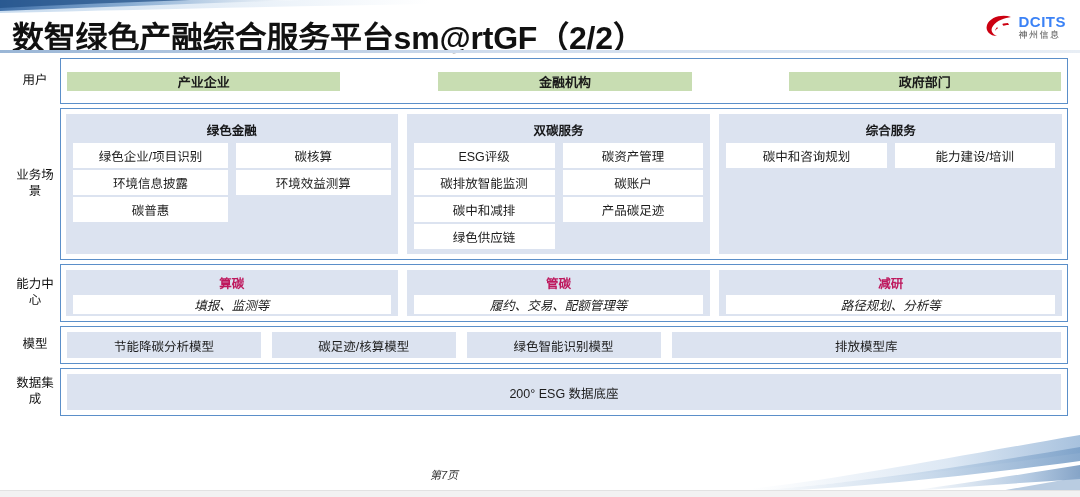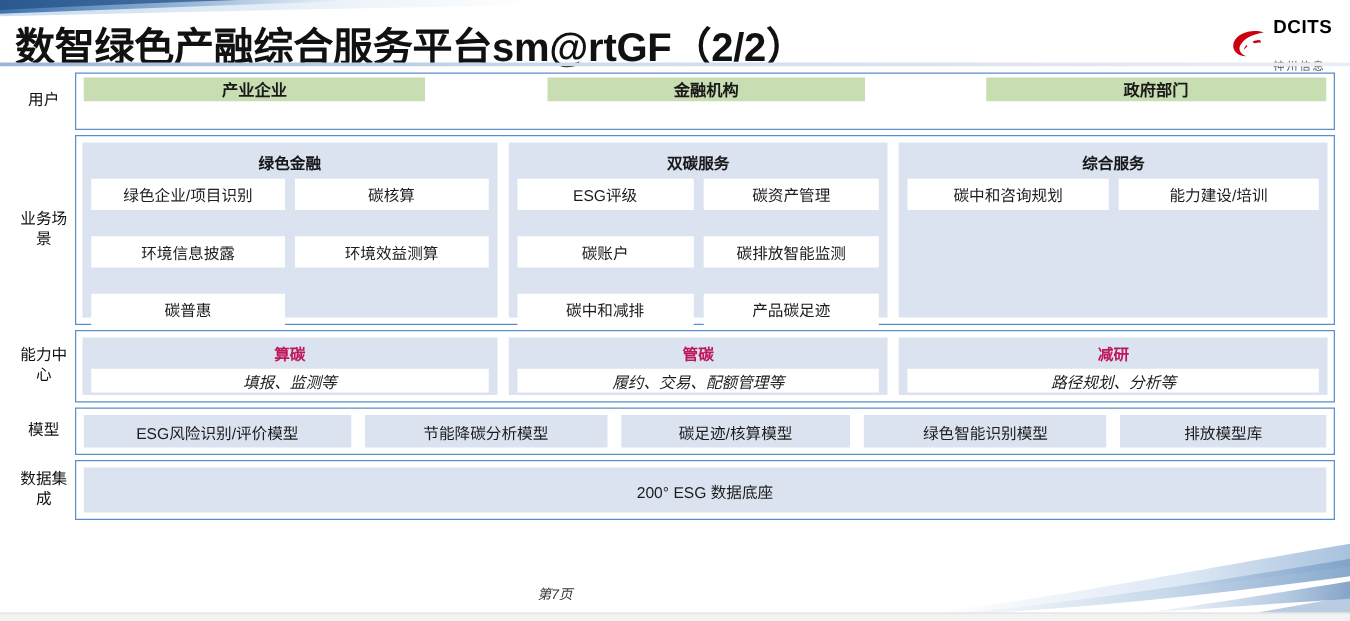--- a/index.html
+++ b/index.html
@@ -54,26 +54,26 @@
   }
 
   
   .logo {
     position: absolute; right: 14px; top: 6px;
     display: flex; align-items: center; gap: 5px;
   }
   .logo-mark { width: 30px; height: 26px; }
   .logo-text { line-height: 1; }
   .logo-name {
-    font-size: 15px; font-weight: bold; color: #000000;
+    font-size: 15px; font-weight: bold; color: #3b82f6;
     letter-spacing: 0.5px; display: block;
   }
   .logo-sub {
     font-size: 9px; color: #555555; display: block;
-    margin-top: 20px; letter-spacing: 1.5px;
+    margin-top: 2px; letter-spacing: 1.5px;
   }
 
   
   .grid {
     position: absolute; left: 12px; top: 58px;
     width: 1056px;
   }
   .row {
     display: flex; align-items: stretch;
     width: 100%;
@@ -90,21 +90,21 @@
   .row-body {
     flex: 1 1 auto;
     border: 1px solid #5b8fc9;
     background: #ffffff;
     padding: 4px;
     display: flex;
     gap: 0;
   }
 
   
-  .row-user .row-body { height: 42px; align-items: flex-end; padding: 22px 6px; }
+  .row-user .row-body { height: 42px; align-items: center; padding: 22px 6px; }
   .user-track { display: flex; width: 100%; gap: 0; }
   .user-box {
     background: #c8ddb2;
     display: flex; align-items: center; justify-content: center;
     font-size: 13px; font-weight: bold; color: #1a1a1a;
     height: 100%;
   }
   .user-gap { background: transparent; }
 
   
@@ -115,21 +115,21 @@
     padding: 4px 7px 6px 7px;
     display: flex; flex-direction: column;
   }
   .panel-title {
     text-align: center;
     font-size: 12.5px; font-weight: bold; color: #17181a;
     padding: 2px 0 4px 0;
   }
   .chip-grid {
     display: flex; flex-wrap: wrap;
-    gap: 21px 8px;
+    gap: 2px 8px;
     align-content: flex-start;
   }
   .chip {
     background: #ffffff;
     flex: 0 0 calc(50% - 4px);
     height: 25px;
     display: flex; align-items: center; justify-content: center;
     font-size: 12.5px; color: #1c1c1c;
   }
 
@@ -254,22 +254,22 @@
             <div class="chip">环境效益测算</div>
             <div class="chip">碳普惠</div>
           </div>
         </div>
 
         <div class="panel" style="flex:0 0 30.5%">
           <div class="panel-title">双碳服务</div>
           <div class="chip-grid">
             <div class="chip">ESG评级</div>
             <div class="chip">碳资产管理</div>
+            <div class="chip">碳排放智能监测</div>
             <div class="chip">碳账户</div>
-            <div class="chip">碳排放智能监测</div>
             <div class="chip">碳中和减排</div>
             <div class="chip">产品碳足迹</div>
             <div class="chip">绿色供应链</div>
           </div>
         </div>
 
         <div class="panel" style="flex:1 1 auto">
           <div class="panel-title">综合服务</div>
           <div class="chip-grid">
             <div class="chip">碳中和咨询规划</div>
@@ -299,21 +299,20 @@
         <div class="cap-panel" style="flex:1 1 auto">
           <div class="cap-title">减研</div>
           <div class="cap-sub">路径规划、分析等</div>
         </div>
       </div>
     </div>
 
     <div class="row row-model">
       <div class="row-label">模型</div>
       <div class="row-body">
-        <div class="model-box" style="flex:0 0 21.5%">ESG风险识别/评价模型</div>
         <div class="model-box" style="flex:0 0 19.5%">节能降碳分析模型</div>
         <div class="model-box" style="flex:0 0 18.5%">碳足迹/核算模型</div>
         <div class="model-box" style="flex:0 0 19.5%">绿色智能识别模型</div>
         <div class="model-box" style="flex:1 1 auto">排放模型库</div>
       </div>
     </div>
 
     <div class="row row-data">
       <div class="row-label">
         <span>

